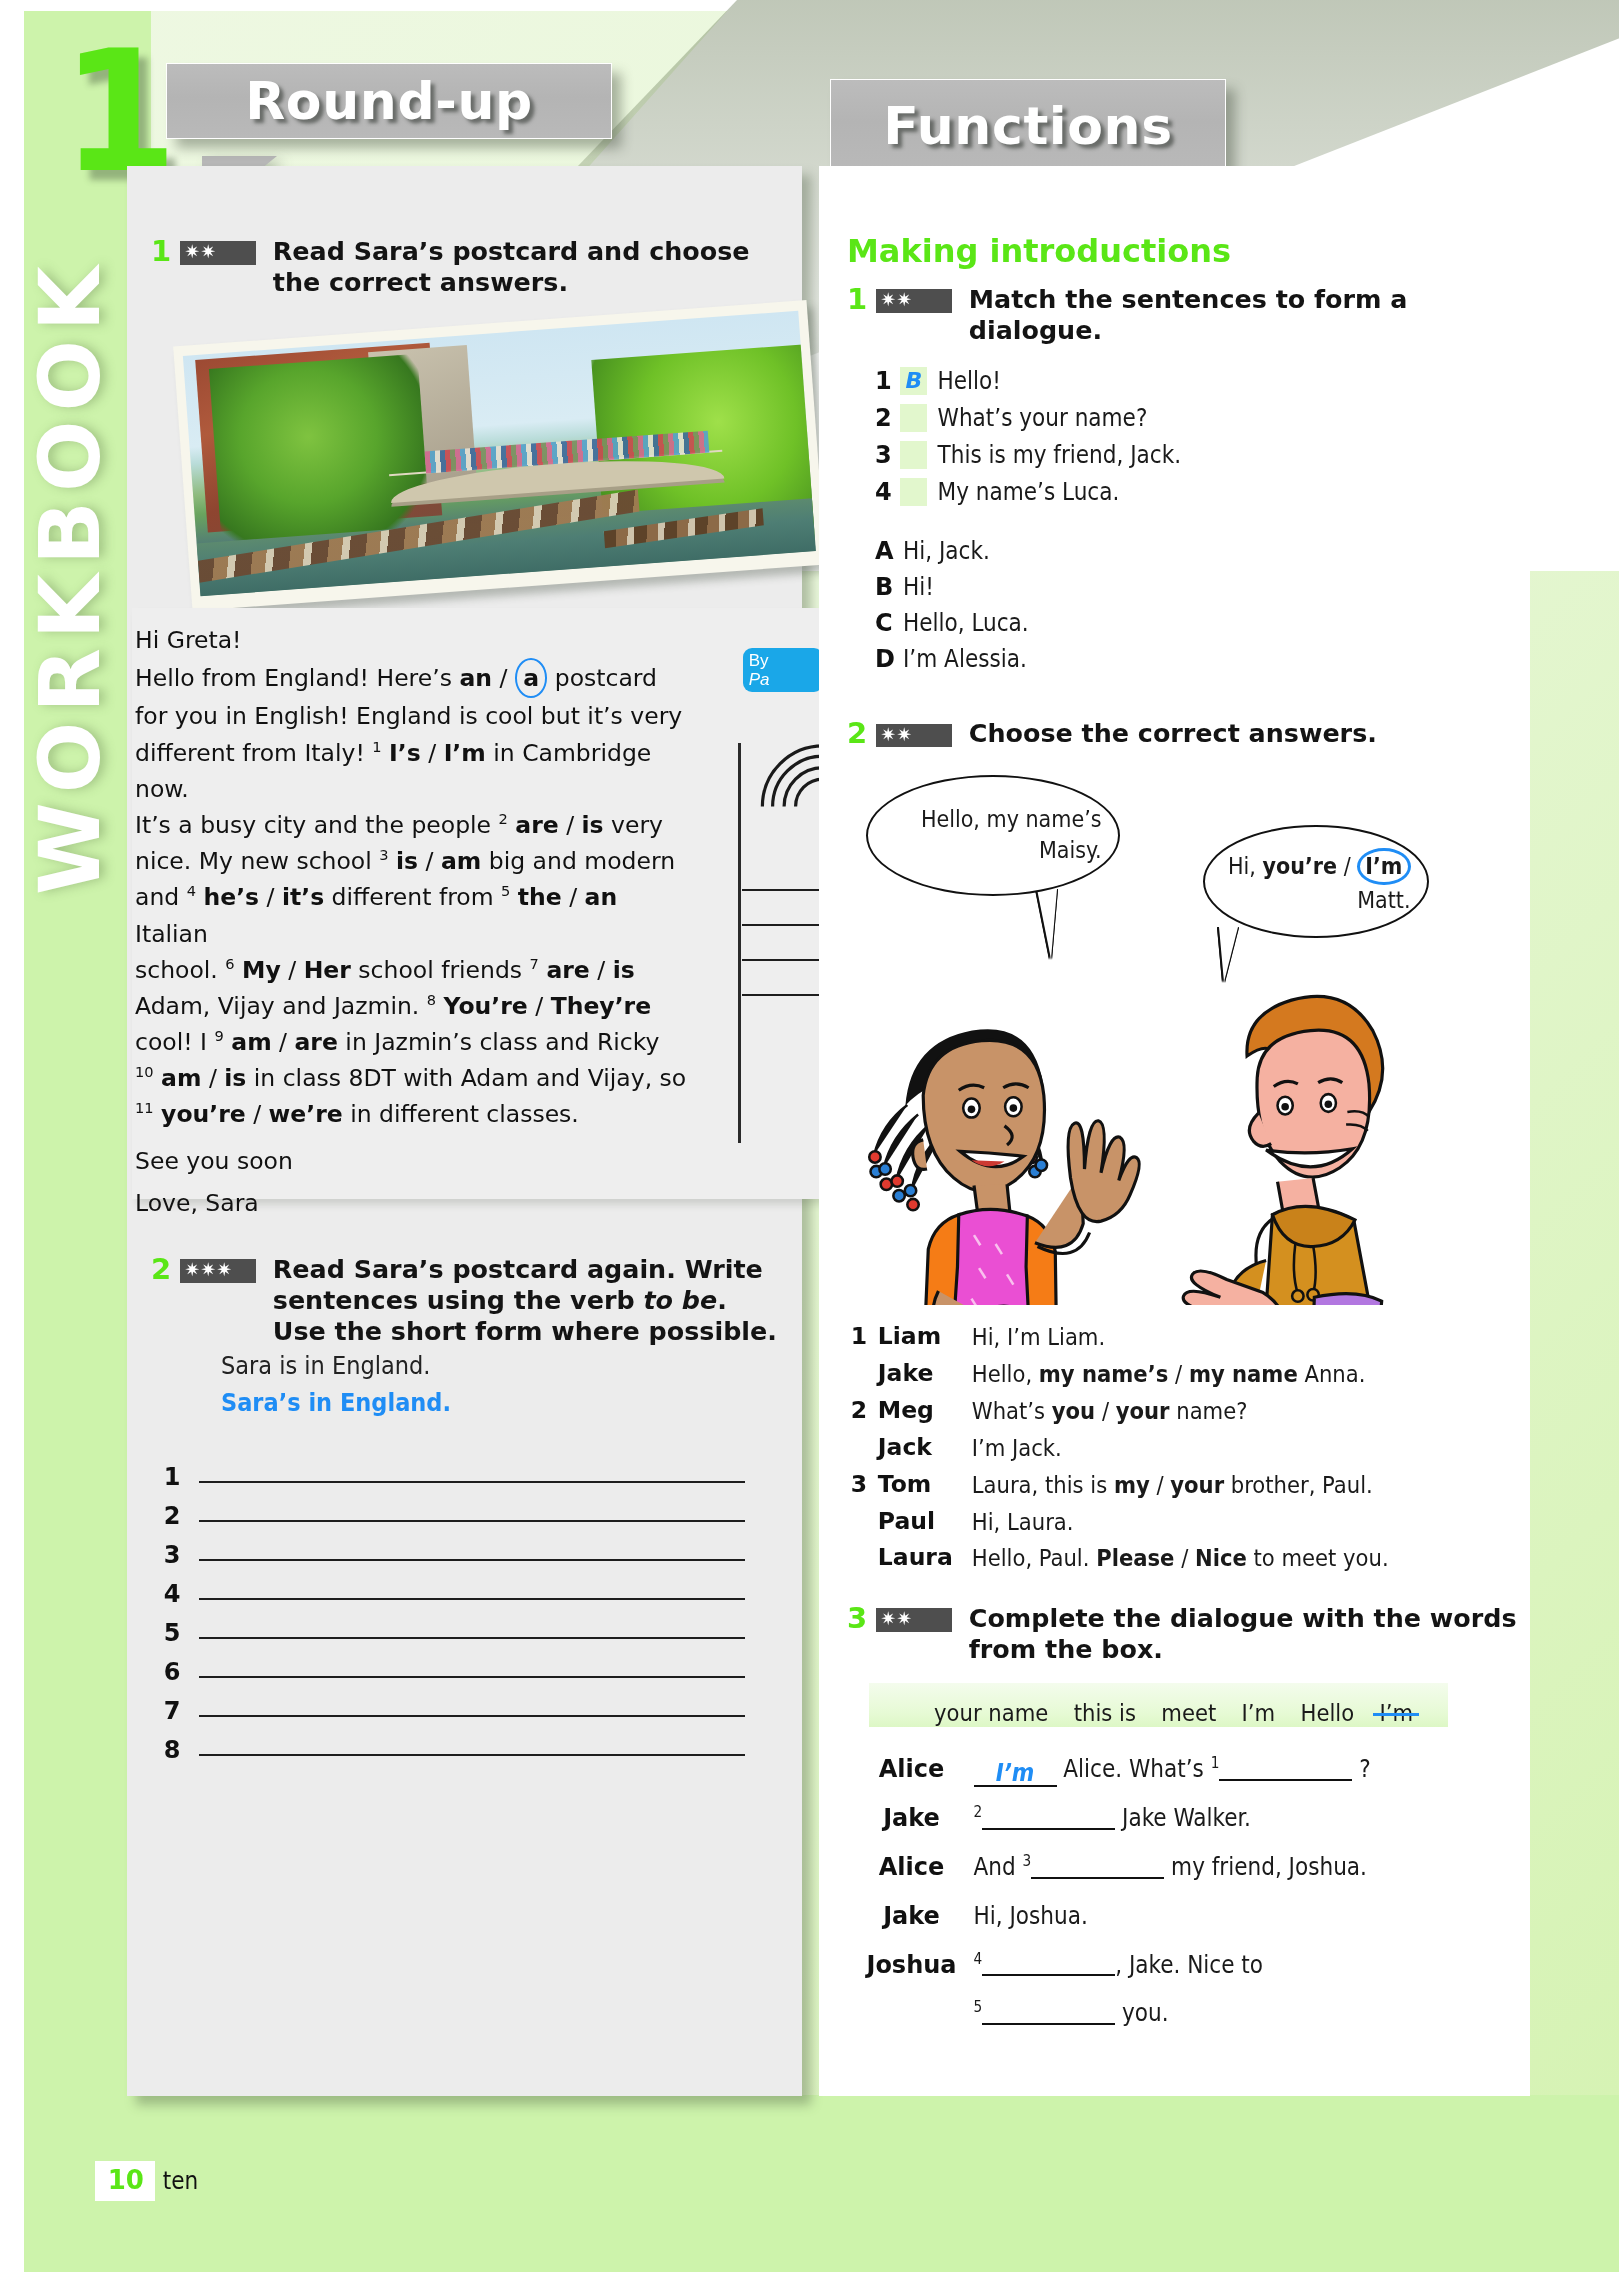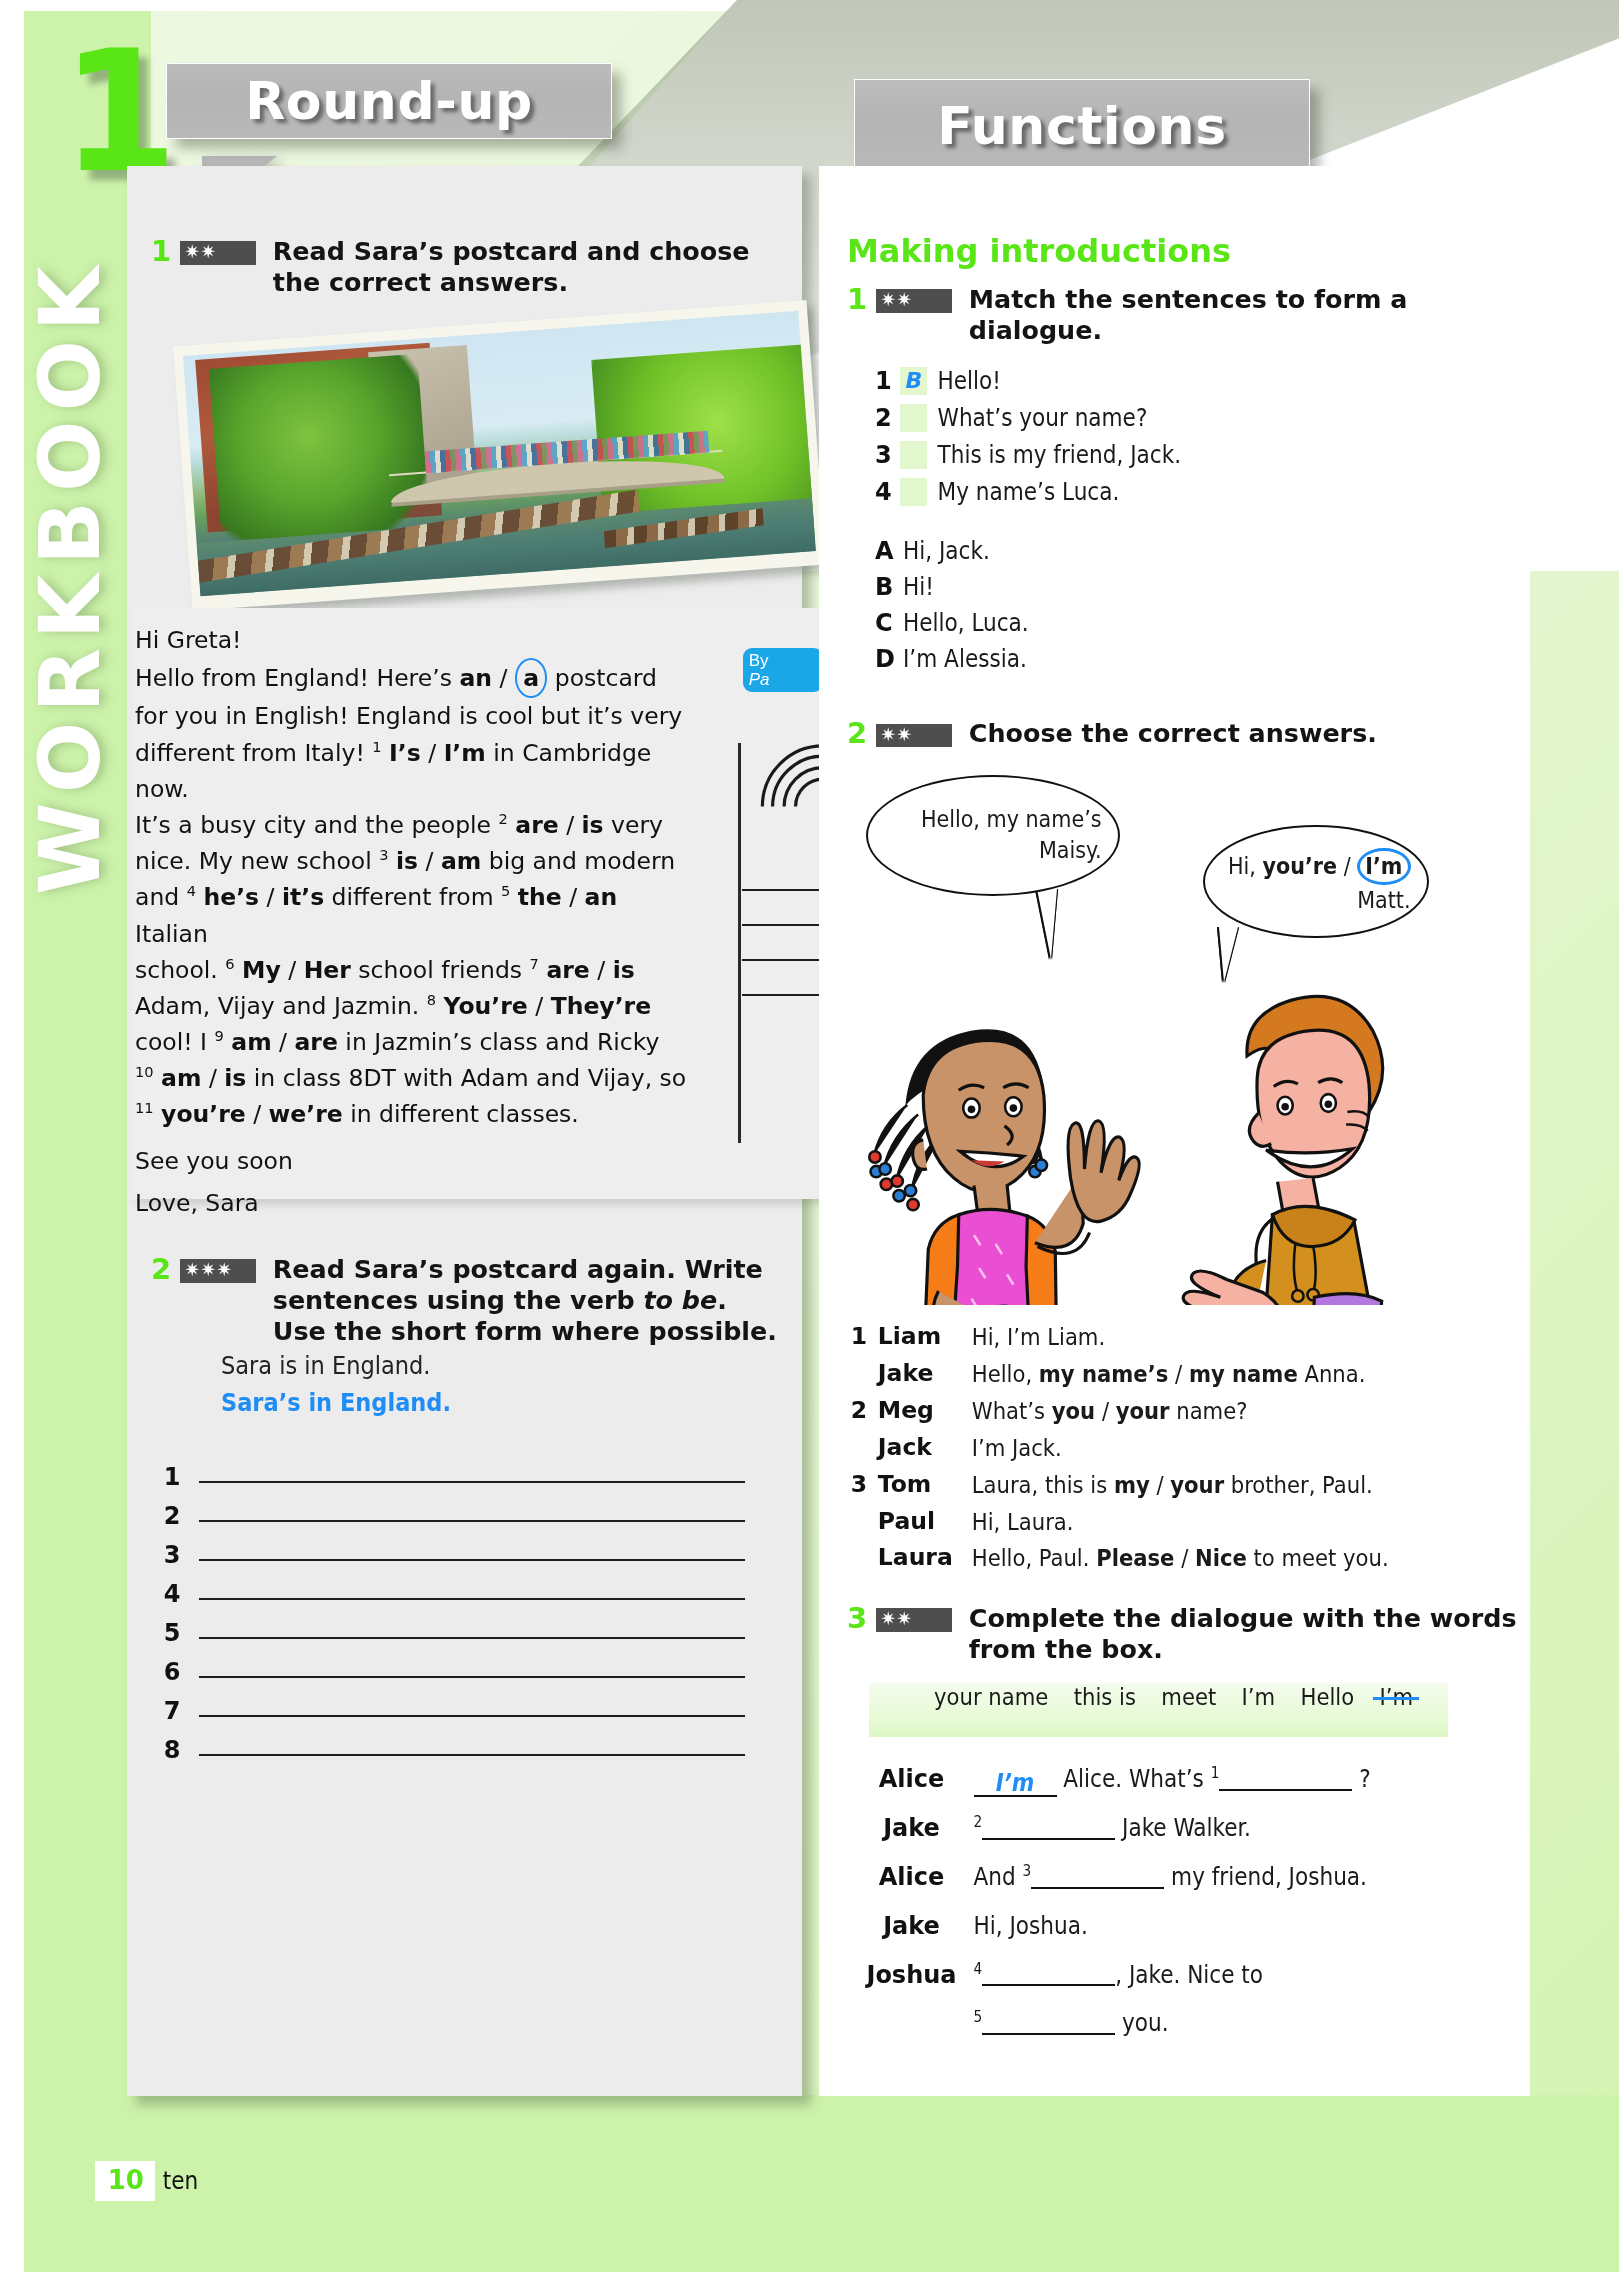--- a/index.html
+++ b/index.html
@@ -67,21 +67,21 @@
     box-shadow: 10.2px 10.2px 11.4px rgba(60,70,55,.4);
     display: flex; align-items: center; justify-content: center;
   }
   .banner span {
     font-family: "DejaVu Sans", sans-serif;
     font-size: 52px; font-weight: 700; color: #ffffff;
     text-shadow: 4.4px 4.4px 3.8px rgba(40,45,40,.55);
     letter-spacing: 0.6px;
   }
   #banner-roundup { left: 166px; top: 63px; width: 446px; height: 76px; }
-  #banner-functions { left: 854px; top: 79px; width: 456px; height: 94px; }
+  #banner-functions { left: 830px; top: 79px; width: 396px; height: 94px; }
   .banner-tail {
     position: absolute; width: 0; height: 0;
   }
   #tail-roundup {
     left: 202px; top: 156px;
     border-left: 0px solid transparent;
     border-top: 61px solid #b7b7b7;
     border-right: 75px solid transparent;
     filter: drop-shadow(7.6px 6.3px 6.3px rgba(60,70,55,.38));
   }
@@ -321,23 +321,23 @@
     font-size: 23.5px; font-weight: 700; color: #111;
   }
   .dlg-row .said {
     flex: 1; font-family:"DejaVu Sans Condensed","DejaVu Sans",sans-serif;
     font-size: 23.5px; color: #1a1a1a; line-height: 1.3;
   }
   .dlg-row .said b { font-weight: 700; }
 
   
   .wordbox {
-    margin: 18px 0 0 21.6px; width: 579px; height: 54px;
+    margin: 18px 0 0 21.6px; width: 579px; height: 44px;
     background: linear-gradient(180deg,#f4fced 0%, #e6fad4 70%, #ddf7c5 100%);
-    display: flex; align-items: flex-start; justify-content: center; gap: 25.4px;
+    display: flex; align-items: flex-end; justify-content: center; gap: 25.4px;
     font-family:"DejaVu Sans Condensed","DejaVu Sans",sans-serif;
     font-size: 23.5px; color: #1a1a1a; padding-left: 31px;
   }
   .struck { position: relative; }
   .struck::after {
     content: ""; position: absolute; left: -6.3px; right: -6.3px; top: 50%;
     height: 3.2px; background: #1f8df5;
   }
 
   

